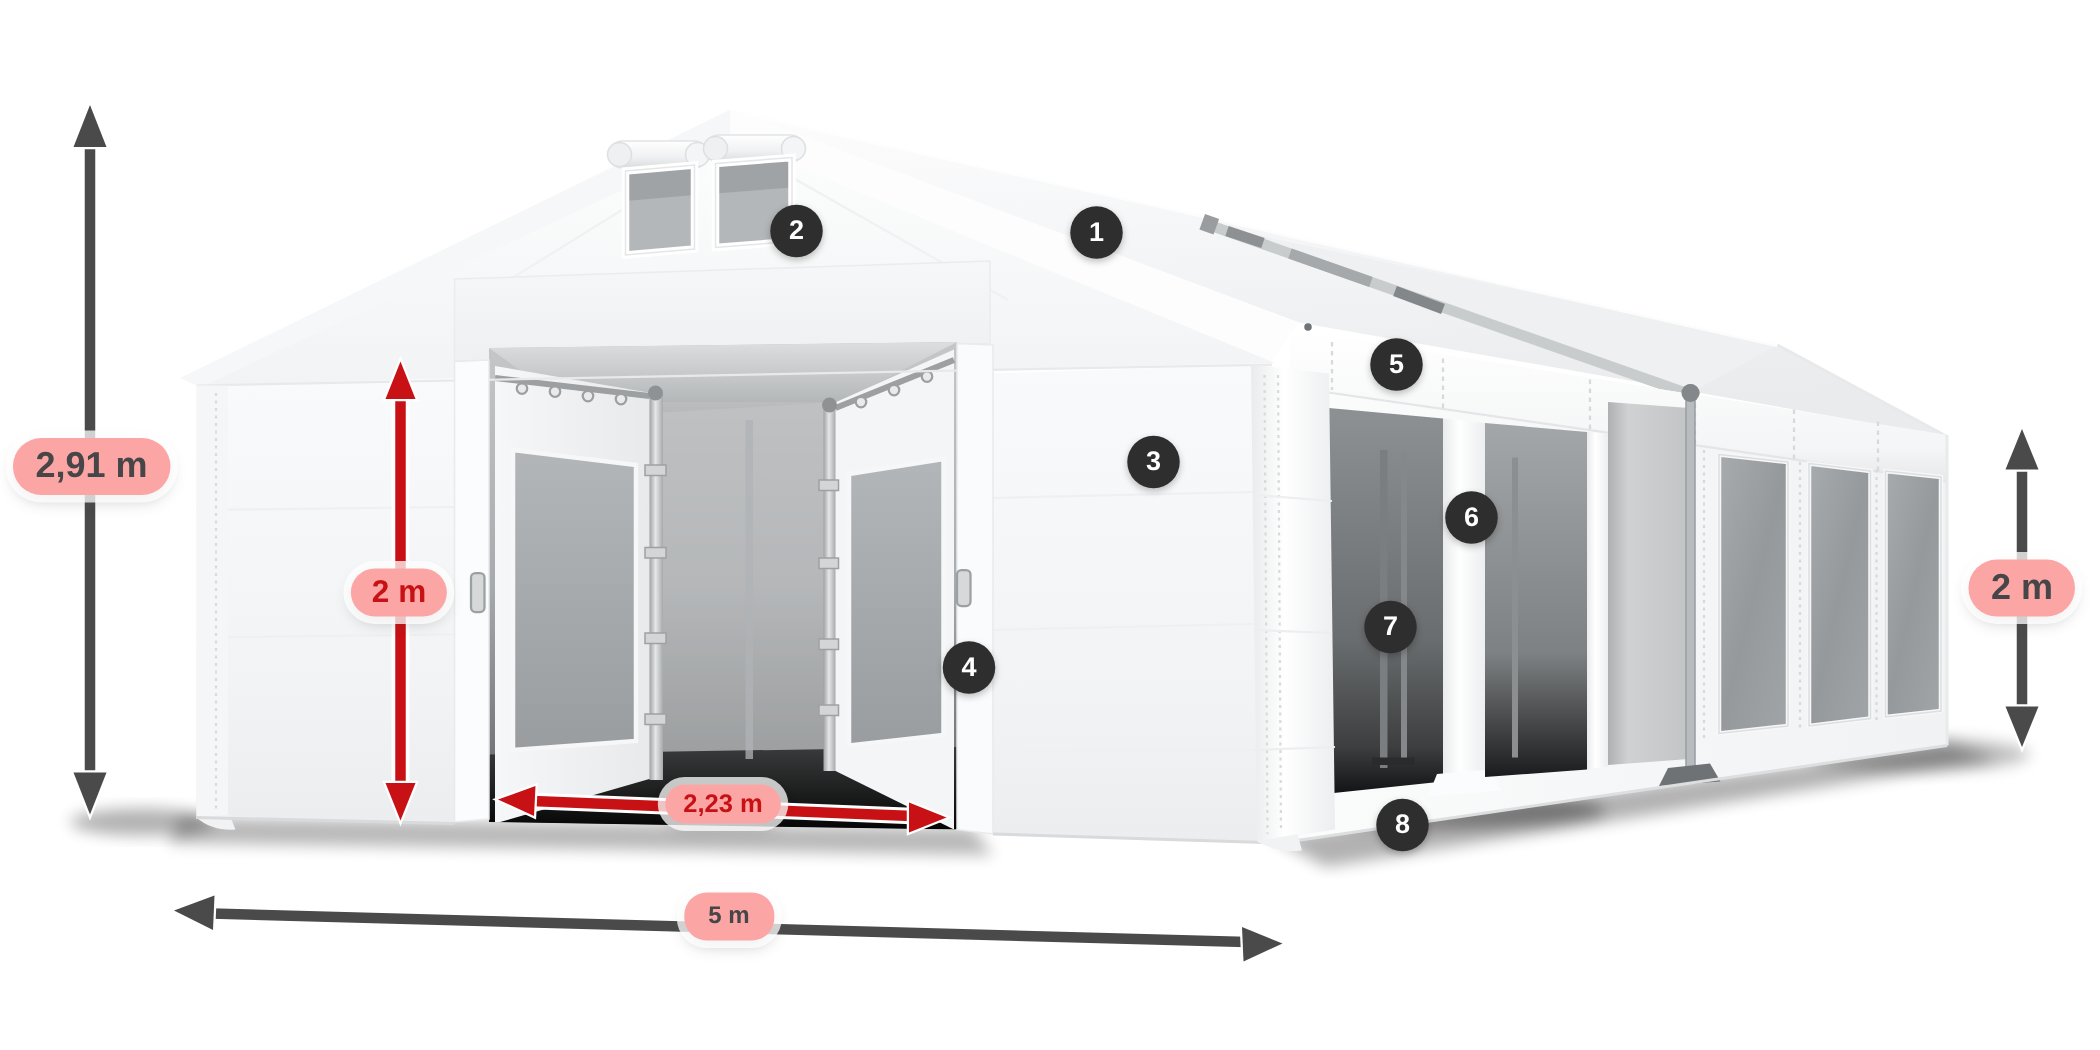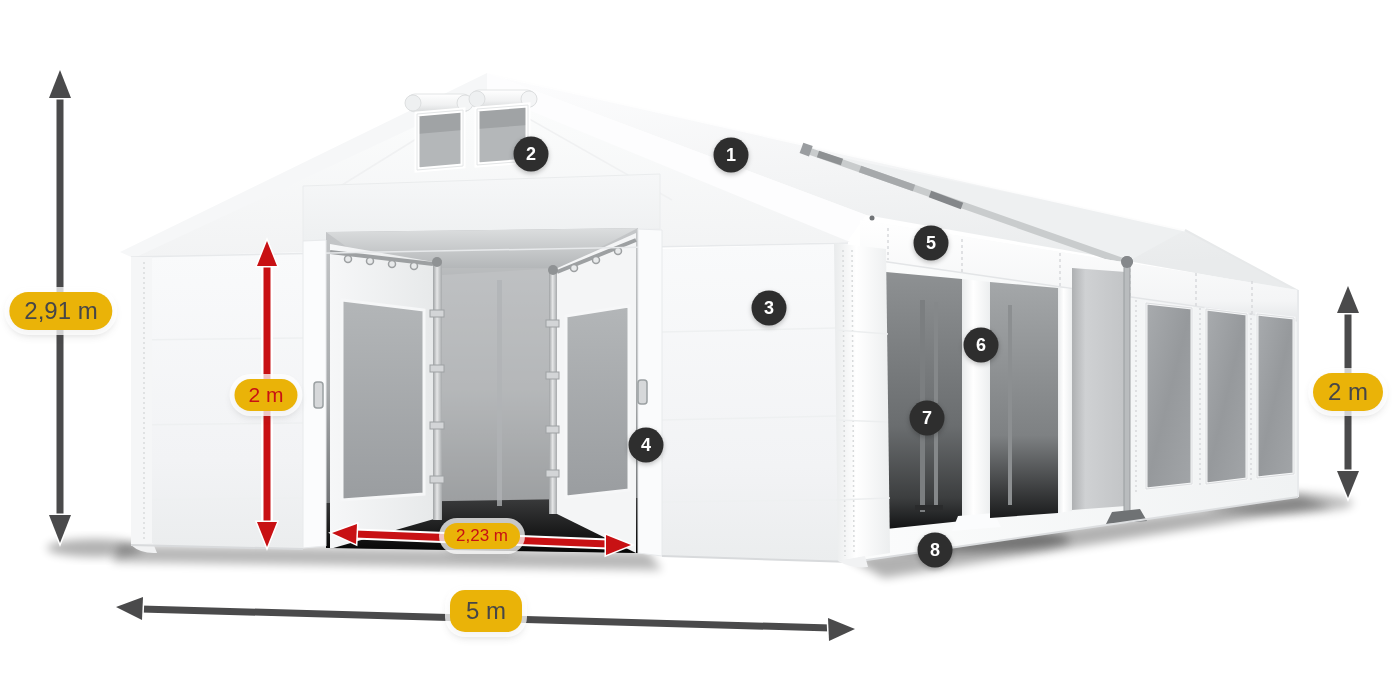--- a/index.html
+++ b/index.html
@@ -4,28 +4,28 @@
 <style>
   html,body{margin:0;padding:0;background:#ffffff;}
   #canvas{position:relative;width:1400px;height:700px;background:#ffffff;overflow:hidden;
           font-family:"Liberation Sans",sans-serif;}
   #canvas svg{position:absolute;left:0;top:0;}
   .badge{position:absolute;width:35px;height:35px;border-radius:50%;
          background:#2e2e2e;color:#ffffff;font-weight:bold;font-size:18px;
          display:flex;align-items:center;justify-content:center;
          transform:translate(-50%,-50%);box-shadow:0 2px 5px rgba(0,0,0,.25);
          cursor:pointer;user-select:none;}
-  .pill{position:absolute;transform:translate(-50%,-50%);background:#eab308;
-        border-radius:26px;padding:5px 15px;font-weight:normal;white-space:nowrap;
+  .pill{position:absolute;transform:translate(-50%,-50%);background:#fca5a5;
+        border-radius:26px;padding:5px 15px;font-weight:bold;white-space:nowrap;
         color:#464648;box-shadow:0 0 0 5px rgba(255,255,255,.75),0 4px 10px rgba(70,70,70,.28);
         user-select:none;}
   .pill.red{color:#c81114;}
   .pill.sq{border-radius:15px;}
   #dim-total-height{font-size:24px;}
-  #dim-total-width{font-size:24px;padding:7px 16px;}
+  #dim-total-width{font-size:16px;padding:7px 16px;}
   #dim-side-height{font-size:24px;}
   #dim-door-height{font-size:21px;padding:4px 14px;}
   #dim-door-width{font-size:17px;padding:3px 12px;}
 </style>
 </head>
 <body>
 
 <div id="canvas">
 
 <svg width="1400" height="700" viewBox="0 0 1400 700">

